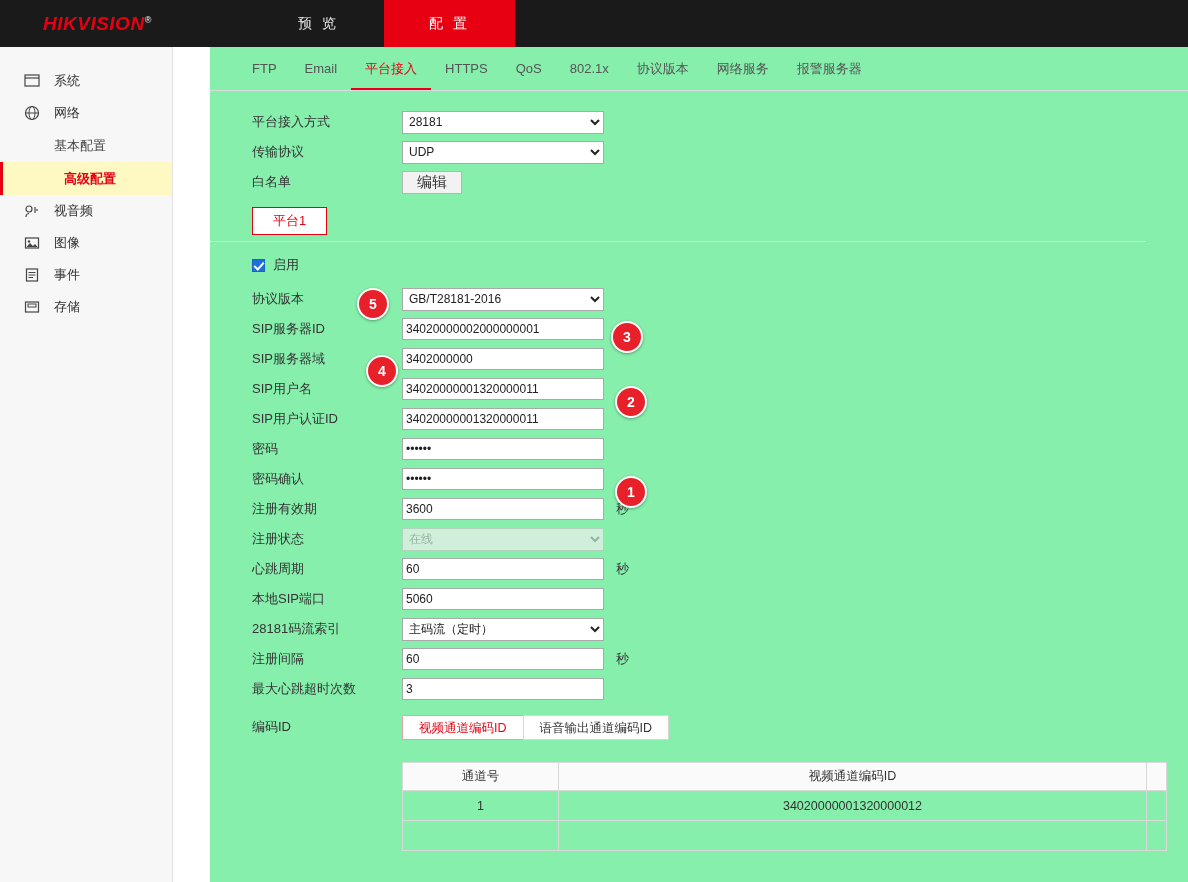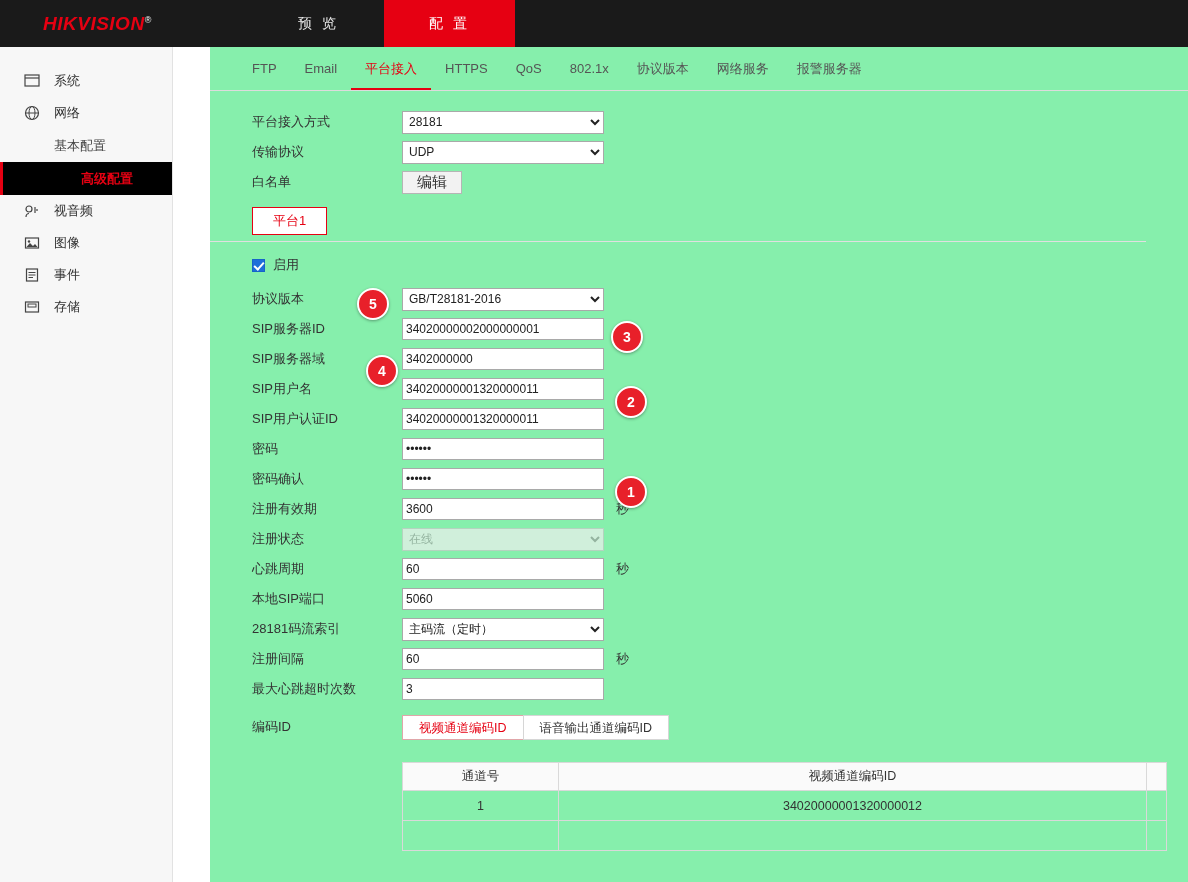--- a/index.html
+++ b/index.html
@@ -58,23 +58,23 @@
     width: 20px; height: 20px; margin-right: 12px;
     display: inline-flex; align-items: center; justify-content: center;
     color: #444;
   }
   .side-sub {
     height: 33px; display: flex; align-items: center;
     padding-left: 54px; font-size: 13px; color: #444; cursor: pointer;
   }
   .side-sub.active {
     color: #e60012;
-    background: #000000;
+    background: #fef9c3;
     border-left: 3px solid #e60012;
-    padding-left: 78px;
+    padding-left: 61px;
     font-weight: bold;
   }
 
   
   .content {
     position: absolute; top: 47px; left: 210px; width: 978px; height: 835px;
     background: #86efac;
   }
   .tabbar {
     height: 44px; border-bottom: 1px solid #dcdcdc;

